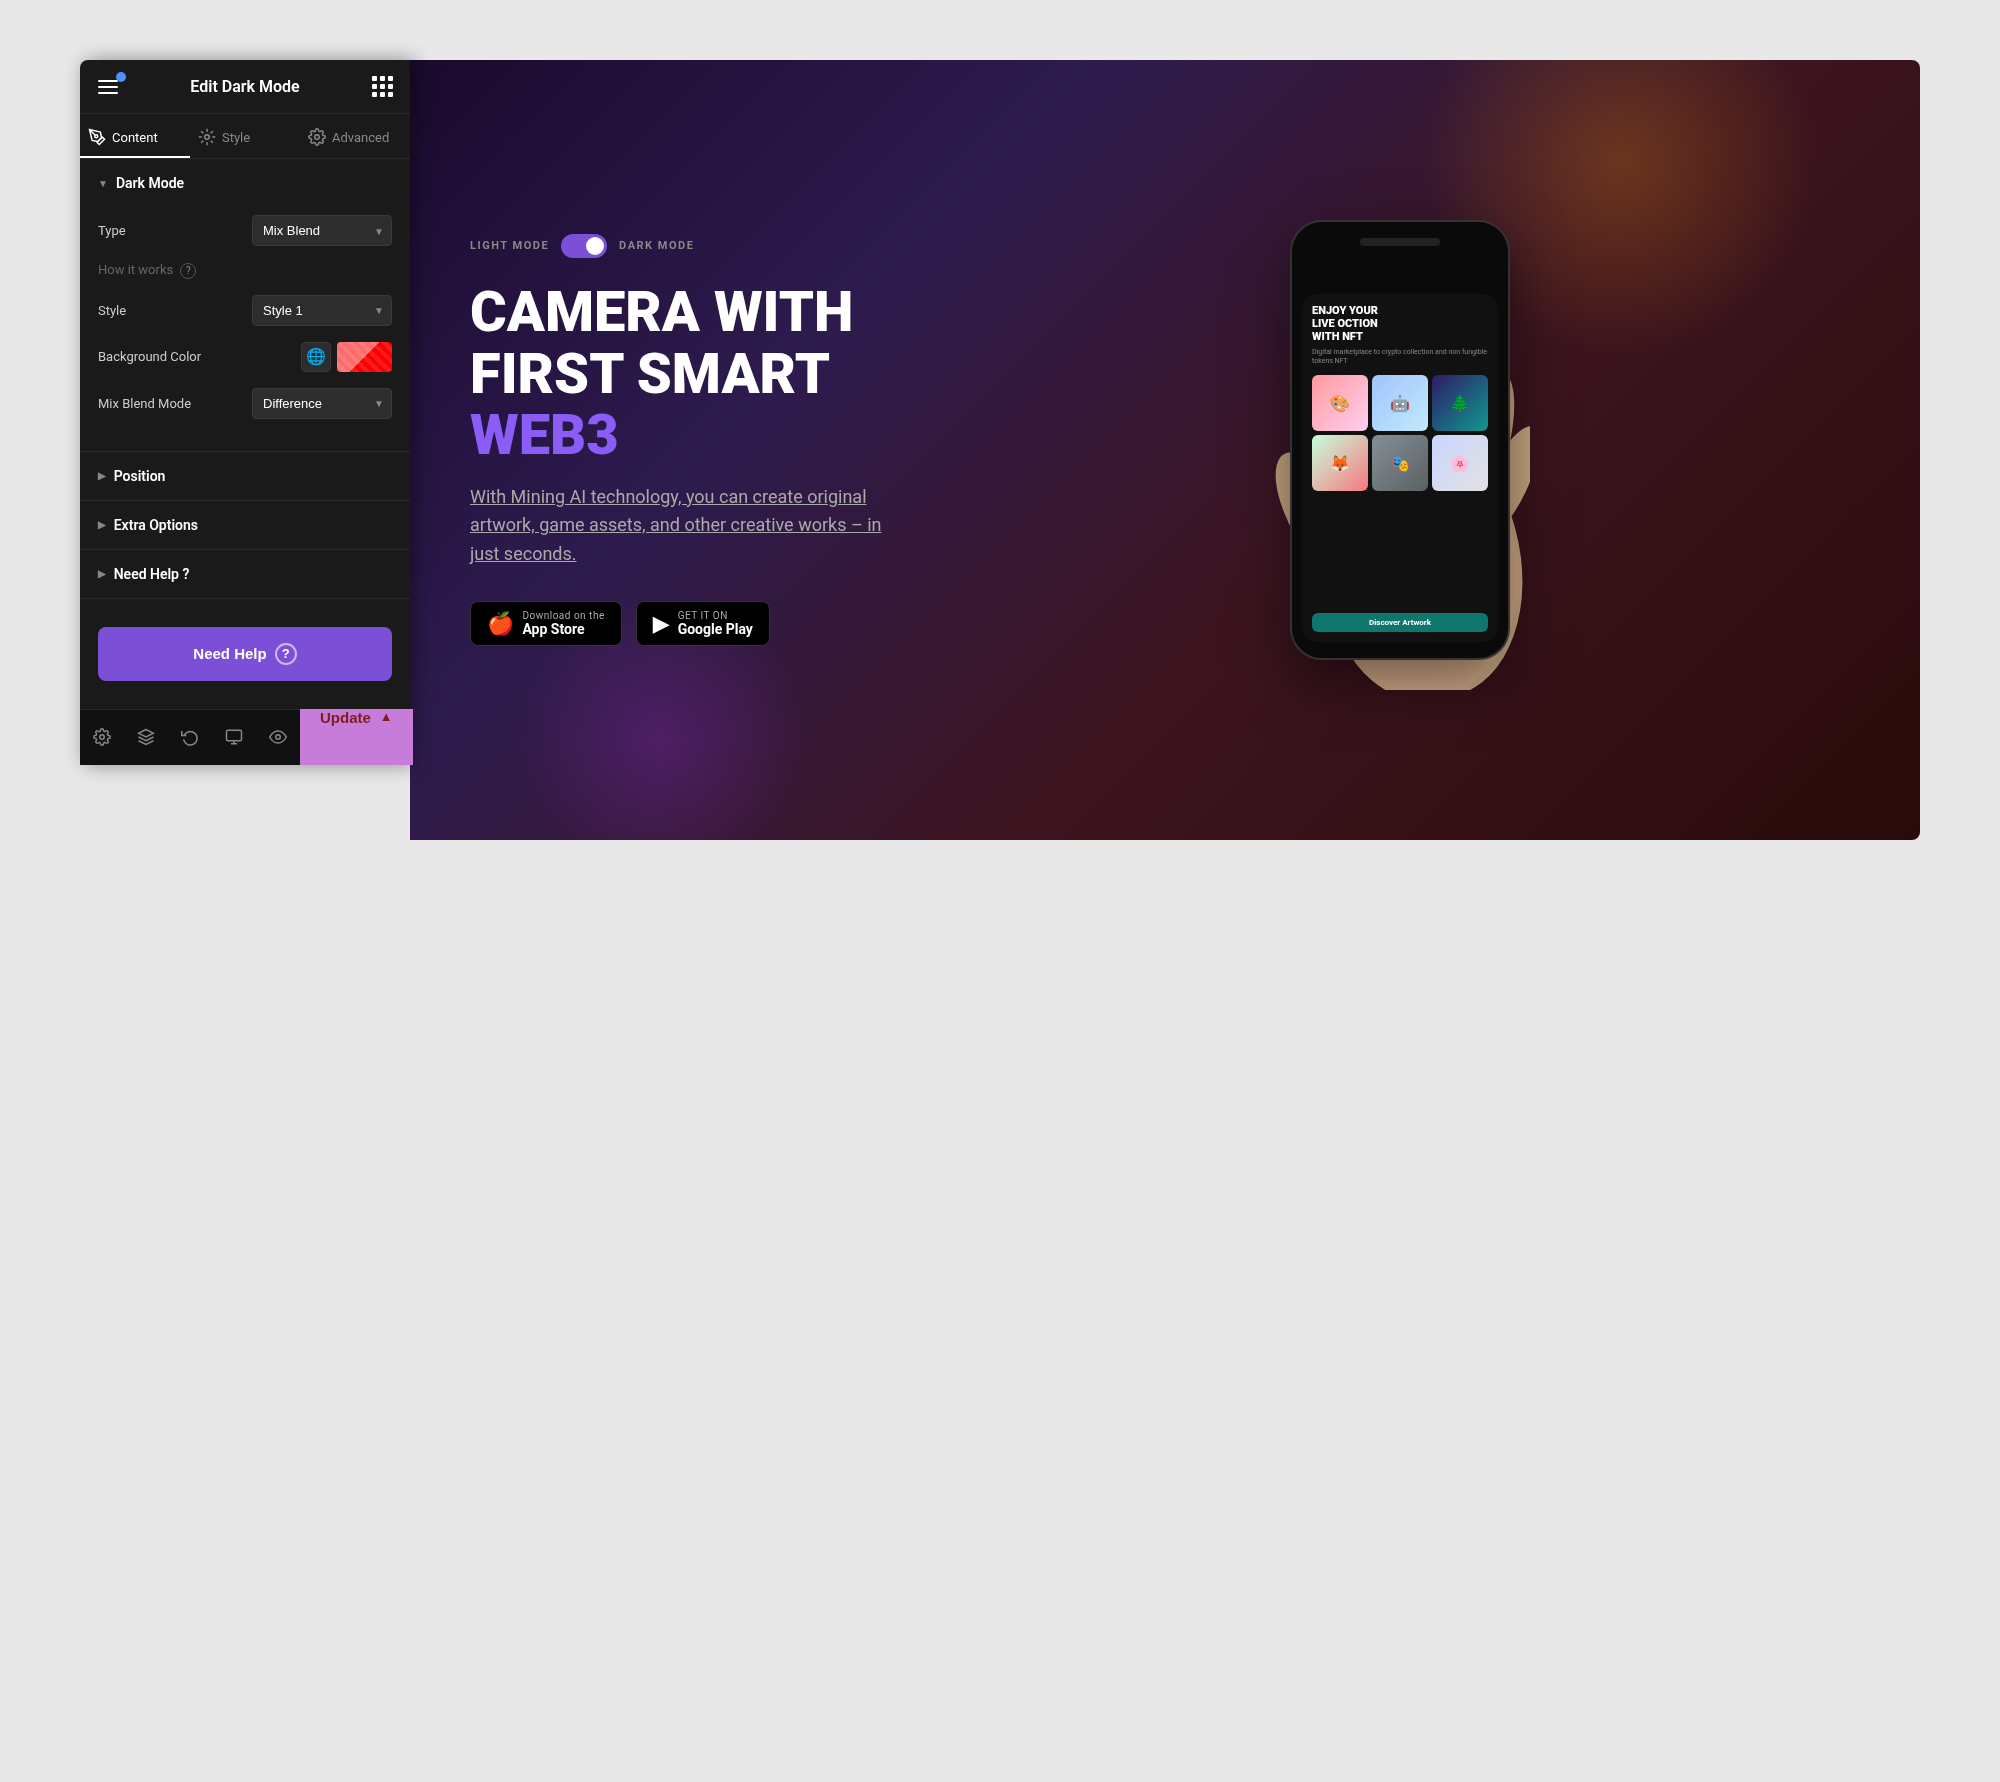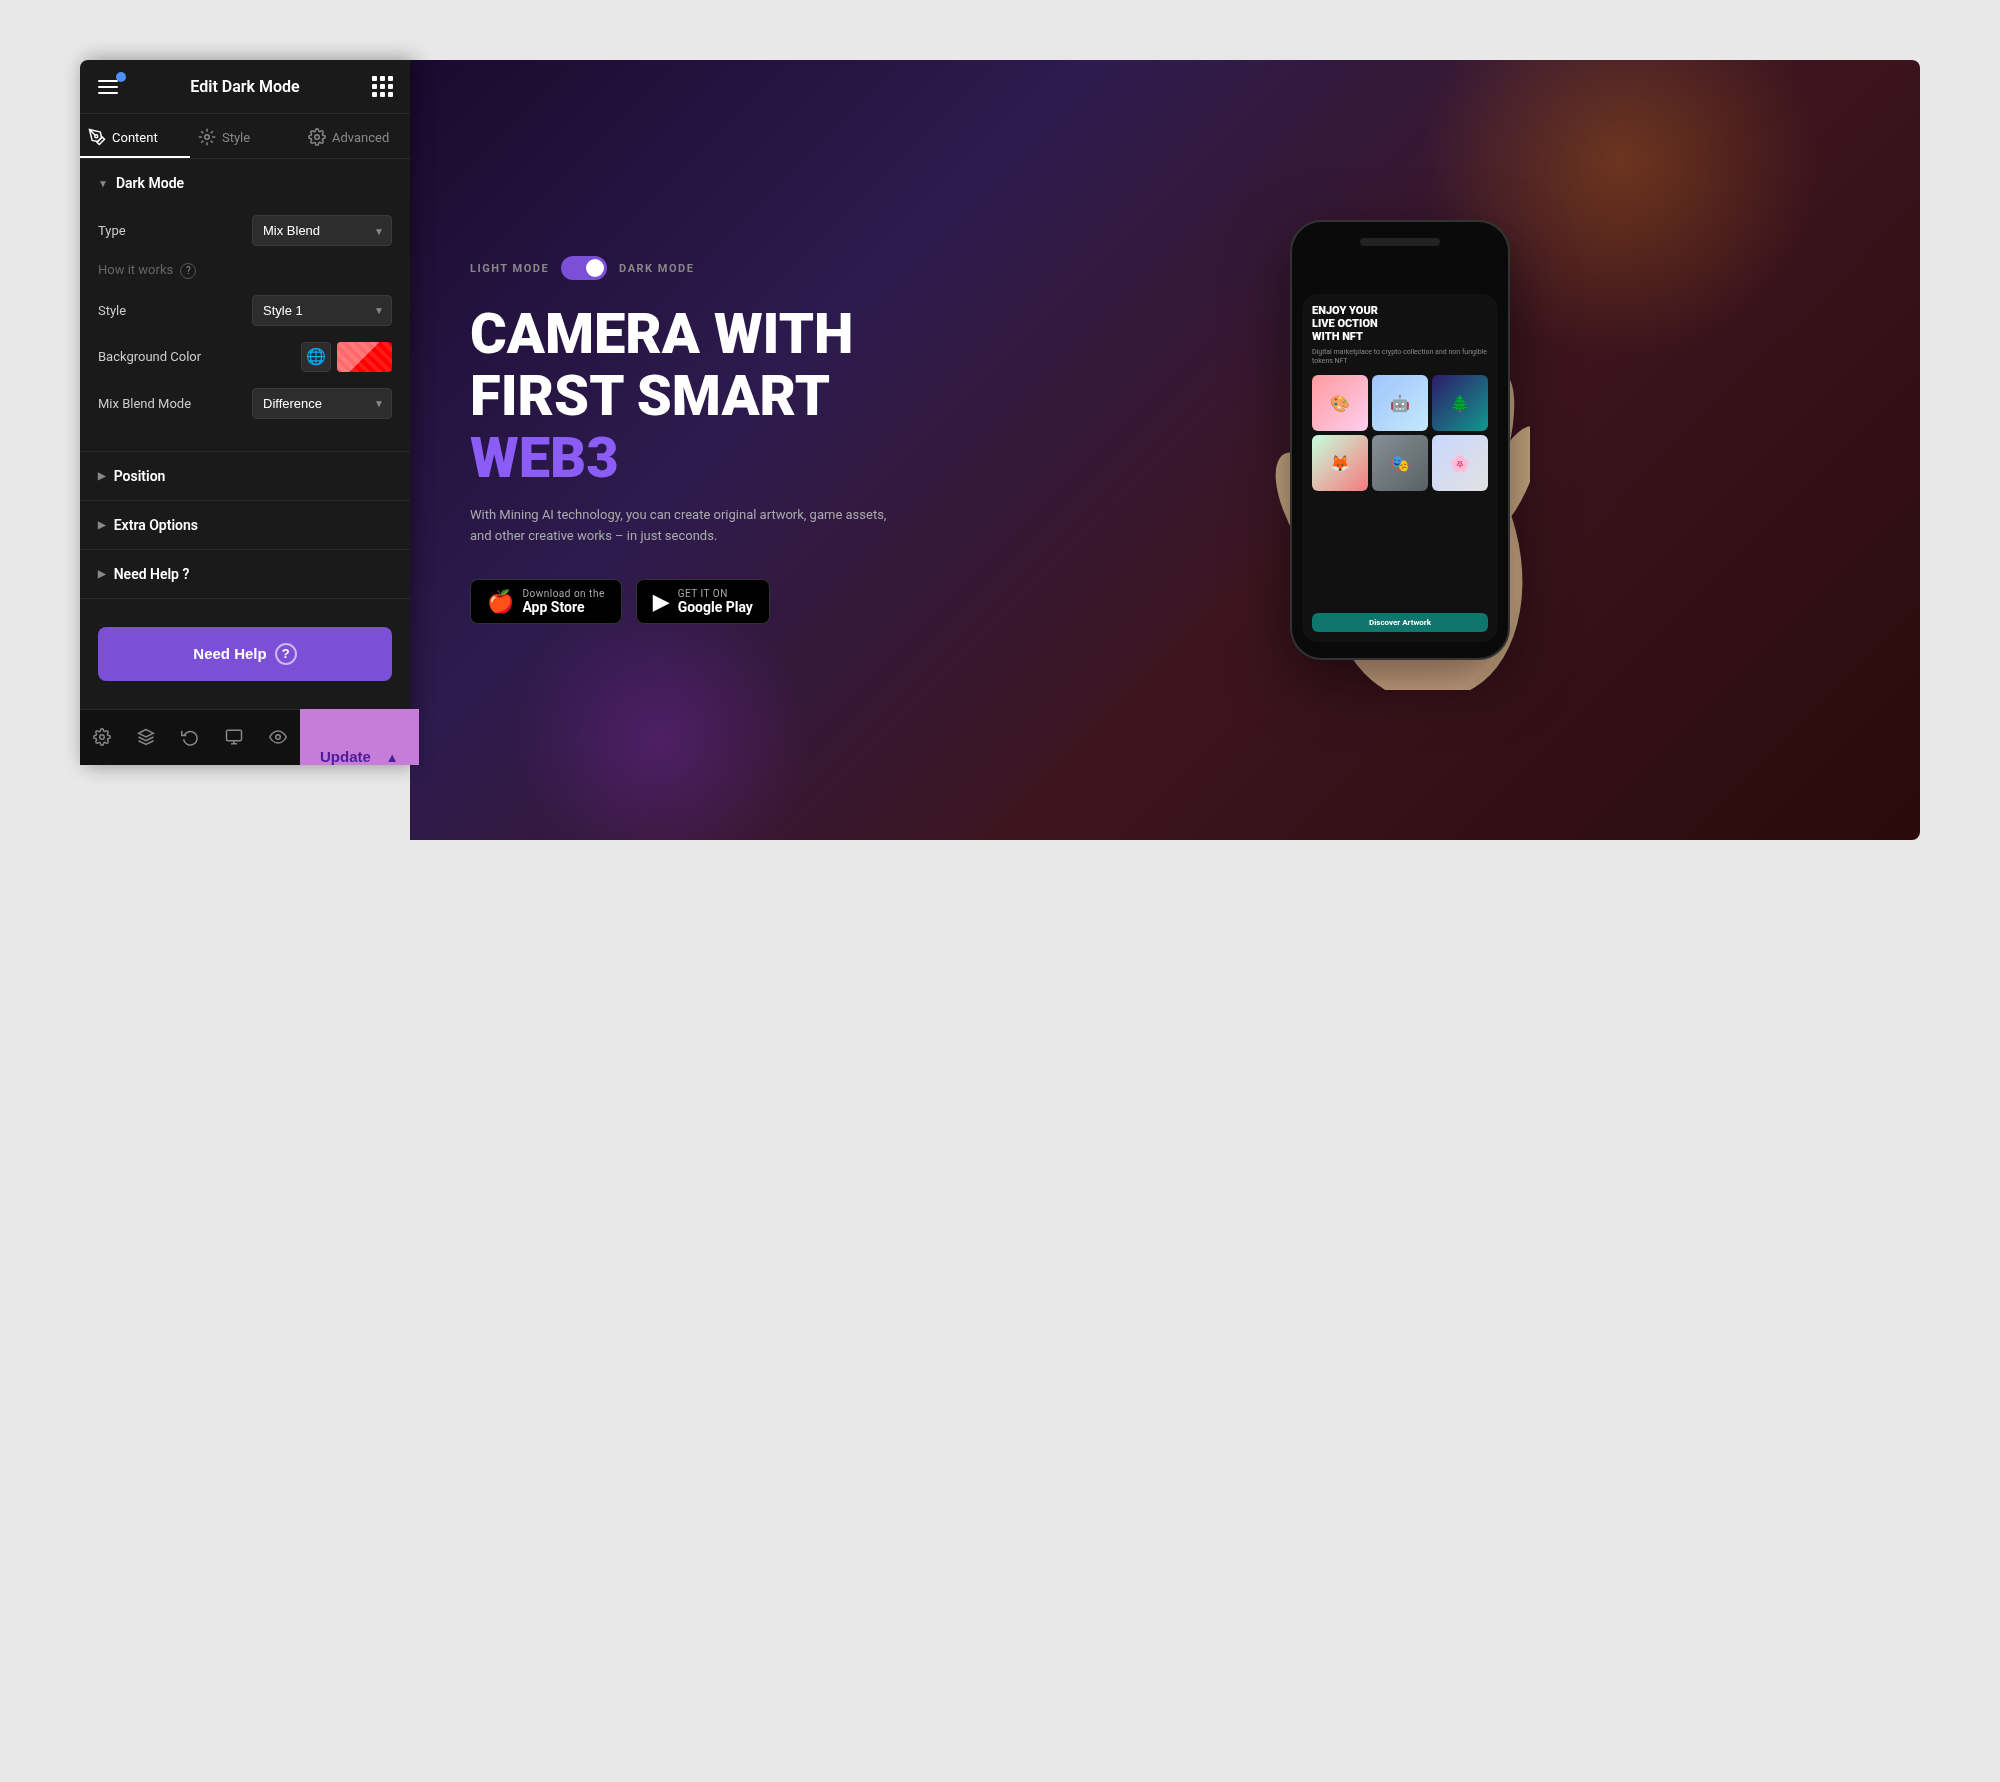--- a/index.html
+++ b/index.html
@@ -322,30 +322,30 @@
       justify-content: center;
       width: 44px;
       height: 56px;
       cursor: pointer;
       color: #888;
       font-size: 17px;
     }
 
     .update-btn {
       background: #c87cda;
-      color: #4c1d95;
+      color: #7f1d1d;
       border: none;
       padding: 0 20px;
       height: 56px;
       font-size: 15px;
       font-weight: 600;
       cursor: pointer;
       display: flex;
-      align-items: flex-end;
-      gap: 15px;
+      align-items: flex-start;
+      gap: 9px;
     }
 
     .update-chevron {
       font-size: 13px;
     }
 
     
     .preview-area {
       flex: 1;
       background: linear-gradient(135deg, #1a0a2e 0%, #2d1b4e 30%, #3d1520 60%, #2a0a0a 100%);
@@ -433,25 +433,26 @@
     .hero-title {
       font-size: 56px;
       font-weight: 900;
       line-height: 1.1;
       color: #fff;
       text-transform: uppercase;
       margin-bottom: 16px;
     }
 
     .hero-subtitle {
-      font-size: 13px;
+      font-size: 18px;
       color: #aaa;
       line-height: 1.6;
       margin-bottom: 32px;
       max-width: 420px;
+      text-decoration: underline;
     }
 
     .store-buttons {
       display: flex;
       gap: 14px;
     }
 
     .store-btn {
       display: flex;
       align-items: center;

